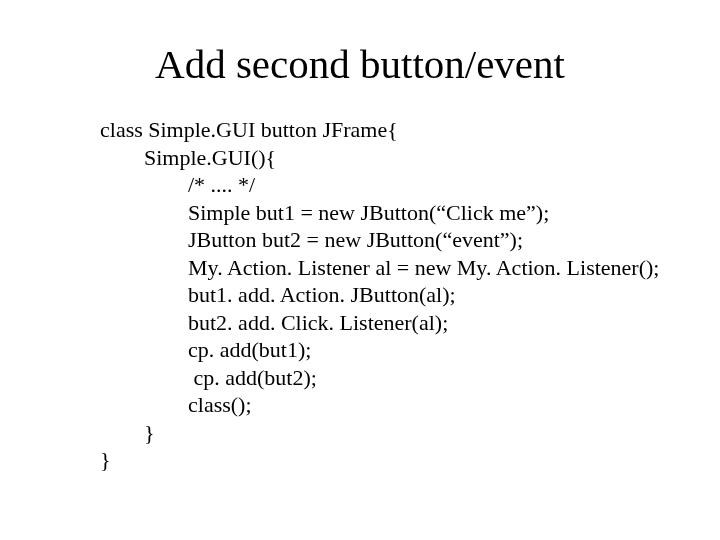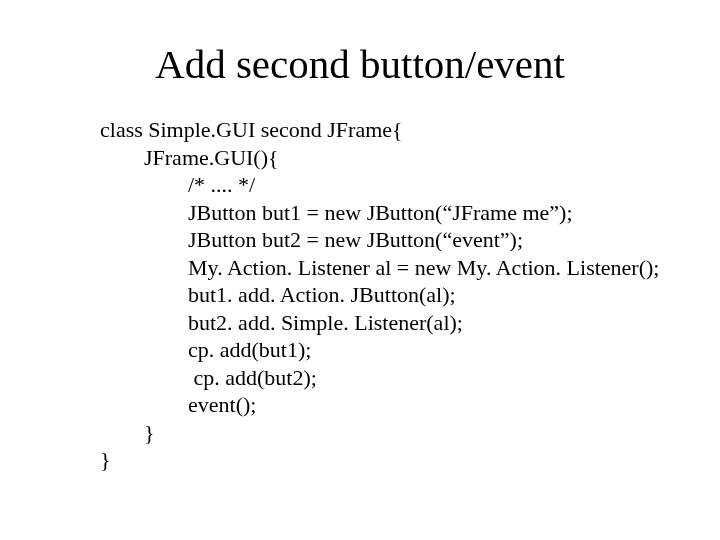--- a/index.html
+++ b/index.html
@@ -29,26 +29,26 @@
     line-height: 1.25;
     padding-left: 100px;
     white-space: pre;
   }
 </style>
 </head>
 <body>
 
 <div class="slide">
   <div class="title">Add second button/event</div>
-  <div class="code-block"><span>class Simple.GUI second JFrame{</span>
-<span>        JFrame.GUI(){</span>
+  <div class="code-block"><span>class Simple.GUI button JFrame{</span>
+<span>        Simple.GUI(){</span>
 <span>                /* .... */</span>
-<span>                JButton but1 = new JButton(“JFrame me”);</span>
+<span>                Simple but1 = new JButton(“Click me”);</span>
 <span>                JButton but2 = new JButton(“event”);</span>
 <span>                My. Action. Listener al = new My. Action. Listener();</span>
 <span>                but1. add. Action. JButton(al);</span>
-<span>                but2. add. Simple. Listener(al);</span>
+<span>                but2. add. Click. Listener(al);</span>
 <span>                cp. add(but1);</span>
 <span>                 cp. add(but2);</span>
-<span>                event();</span>
+<span>                class();</span>
 <span>        }</span>
 <span>}</span></div>
 </div>
 
 </body></html>

